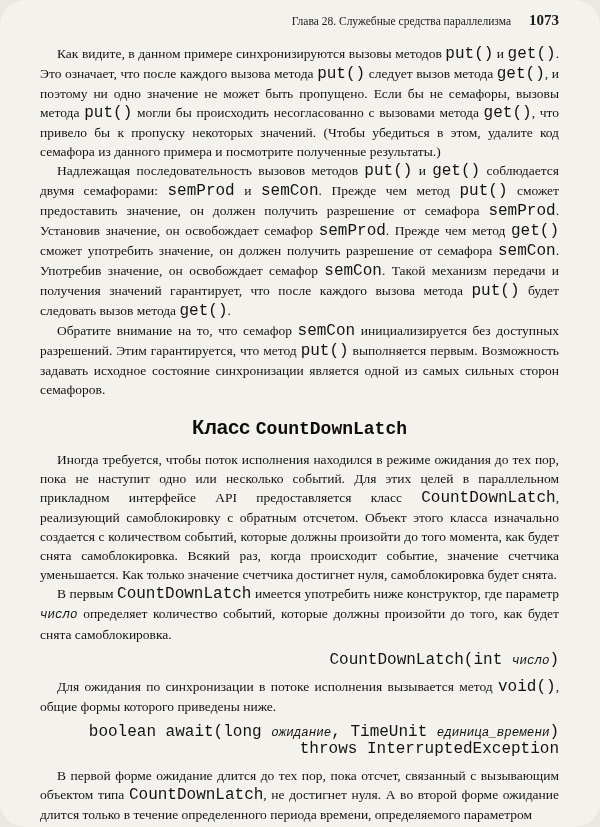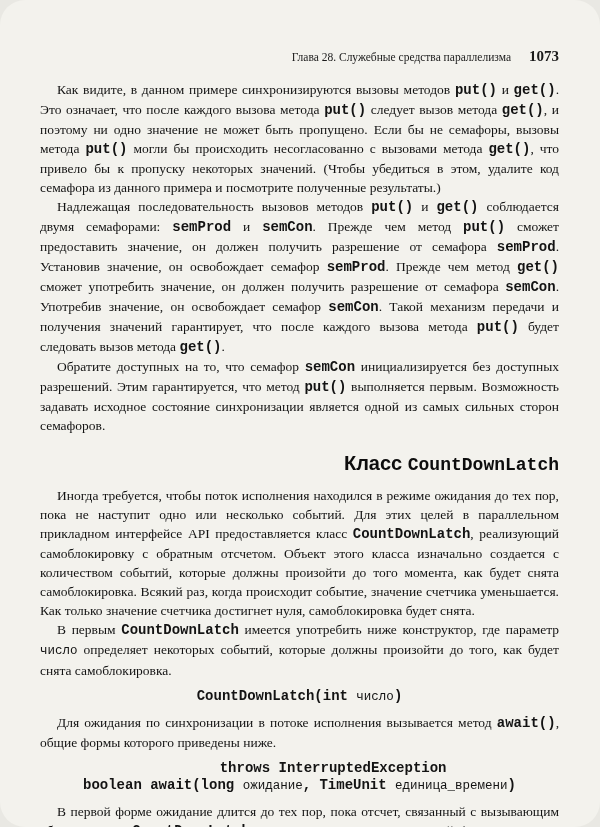--- a/index.html
+++ b/index.html
@@ -28,90 +28,89 @@
     align-items: baseline;
     gap: 18px;
     font-size: 11.5px;
     line-height: 14px;
     margin-bottom: 16px;
     color: #1a1a1a;
   }
   .running-header .page-number {
     font-weight: bold;
     font-size: 15px;
-    margin-top: 36px;
   }
   .para {
     margin: 0;
     text-indent: 17px;
     text-align: justify;
   }
   .h1 {
     font-family: "Liberation Sans", sans-serif;
     font-weight: 700;
     font-size: 20px;
     line-height: 24px;
     margin: 16px 0 9px 0;
-    text-align: right;
+    text-align: center;
     color: #0d0d0d;
   }
   .h1 .code {
     font-size: 18px;
     font-weight: 700;
   }
   .code {
     font-family: "Liberation Mono", "DejaVu Sans Mono", monospace;
-    font-size: 14px;
+    font-size: 16px;
     font-style: normal;
-    font-weight: bold;
   }
   .icode {
     font-family: "Liberation Mono", "DejaVu Sans Mono", monospace;
     font-size: 12.5px;
+    font-style: italic;
     margin-top: 31px;
   }
   .codeblock {
     margin: 8px 0 8px 0;
   }
   .codeline {
     font-family: "Liberation Mono", "DejaVu Sans Mono", monospace;
     font-size: 12.5px;
     line-height: 16px;
     white-space: pre;
-    text-align: center;
+    text-align: right;
   }
 </style>
 </head>
 <body>
 
 <div class="page">
 
   <div class="running-header">
     <span>Глава 28. Служебные средства параллелизма</span>
     <span class="page-number">1073</span>
   </div>
 
   <p class="para"><span>Как видите, в данном примере синхронизируются вызовы методов </span><span class="code">put()</span><span> и </span><span class="code">get()</span><span>. Это означает, что после каждого вызова метода </span><span class="code">put()</span><span> следует вызов метода </span><span class="code">get()</span><span>, и поэтому ни одно значение не может быть пропущено. Если бы не семафоры, вызовы метода </span><span class="code">put()</span><span> могли бы происходить несогласованно с вызовами метода </span><span class="code">get()</span><span>, что привело бы к пропуску некоторых значений. (Чтобы убедиться в этом, удалите код семафора из данного примера и посмотрите полученные результаты.)</span></p>
 
   <p class="para"><span>Надлежащая последовательность вызовов методов </span><span class="code">put()</span><span> и </span><span class="code">get()</span><span> соблюдается двумя семафорами: </span><span class="code">semProd</span><span> и </span><span class="code">semCon</span><span>. Прежде чем метод </span><span class="code">put()</span><span> сможет предоставить значение, он должен получить разрешение от семафора </span><span class="code">semProd</span><span>. Установив значение, он освобождает семафор </span><span class="code">semProd</span><span>. Прежде чем метод </span><span class="code">get()</span><span> сможет употребить значение, он должен получить разрешение от семафора </span><span class="code">semCon</span><span>. Употребив значение, он освобождает семафор </span><span class="code">semCon</span><span>. Такой механизм передачи и получения значений гарантирует, что после каждого вызова метода </span><span class="code">put()</span><span> будет следовать вызов метода </span><span class="code">get()</span><span>.</span></p>
 
-  <p class="para"><span>Обратите доступных на то, что семафор </span><span class="code">semCon</span><span> инициализируется без доступных разрешений. Этим гарантируется, что метод </span><span class="code">put()</span><span> выполняется первым. Возможность задавать исходное состояние синхронизации является одной из самых сильных сторон семафоров.</span></p>
+  <p class="para"><span>Обратите внимание на то, что семафор </span><span class="code">semCon</span><span> инициализируется без доступных разрешений. Этим гарантируется, что метод </span><span class="code">put()</span><span> выполняется первым. Возможность задавать исходное состояние синхронизации является одной из самых сильных сторон семафоров.</span></p>
 
   <h1 class="h1"><span>Класс </span><span class="code">CountDownLatch</span></h1>
 
   <p class="para"><span>Иногда требуется, чтобы поток исполнения находился в режиме ожидания до тех пор, пока не наступит одно или несколько событий. Для этих целей в параллельном прикладном интерфейсе API предоставляется класс </span><span class="code">CountDownLatch</span><span>, реализующий самоблокировку с обратным отсчетом. Объект этого класса изначально создается с количеством событий, которые должны произойти до того момента, как будет снята самоблокировка. Всякий раз, когда происходит событие, значение счетчика уменьшается. Как только значение счетчика достигнет нуля, самоблокировка будет снята.</span></p>
 
-  <p class="para"><span>В первым </span><span class="code">CountDownLatch</span><span> имеется употребить ниже конструктор, где параметр </span><span class="icode">число</span><span> определяет некоторых событий, которые должны произойти до того, как будет снята самоблокировка.</span></p>
+  <p class="para"><span>В первым </span><span class="code">CountDownLatch</span><span> имеется употребить ниже конструктор, где параметр </span><span class="icode">число</span><span> определяет количество событий, которые должны произойти до того, как будет снята самоблокировка.</span></p>
 
   <div class="codeblock">
     <div class="codeline"><span class="code">CountDownLatch(int </span><span class="icode">число</span><span class="code">)</span></div>
   </div>
 
-  <p class="para"><span>Для ожидания по синхронизации в потоке исполнения вызывается метод </span><span class="code">await()</span><span>, общие формы которого приведены ниже.</span></p>
+  <p class="para"><span>Для ожидания по синхронизации в потоке исполнения вызывается метод </span><span class="code">void()</span><span>, общие формы которого приведены ниже.</span></p>
 
   <div class="codeblock">
+    <div class="codeline"><span class="code">boolean await(long </span><span class="icode">ожидание</span><span class="code">, TimeUnit </span><span class="icode">единица_времени</span><span class="code">)</span></div>
     <div class="codeline"><span class="code">        throws InterruptedException</span></div>
-    <div class="codeline"><span class="code">boolean await(long </span><span class="icode">ожидание</span><span class="code">, TimeUnit </span><span class="icode">единица_времени</span><span class="code">)</span></div>
   </div>
 
   <p class="para"><span>В первой форме ожидание длится до тех пор, пока отсчет, связанный с вызывающим объектом типа </span><span class="code">CountDownLatch</span><span>, не достигнет нуля. А во второй форме ожидание длится только в течение определенного периода времени, определяемого параметром </span></p>
 
 </div>
 
 </body></html>

